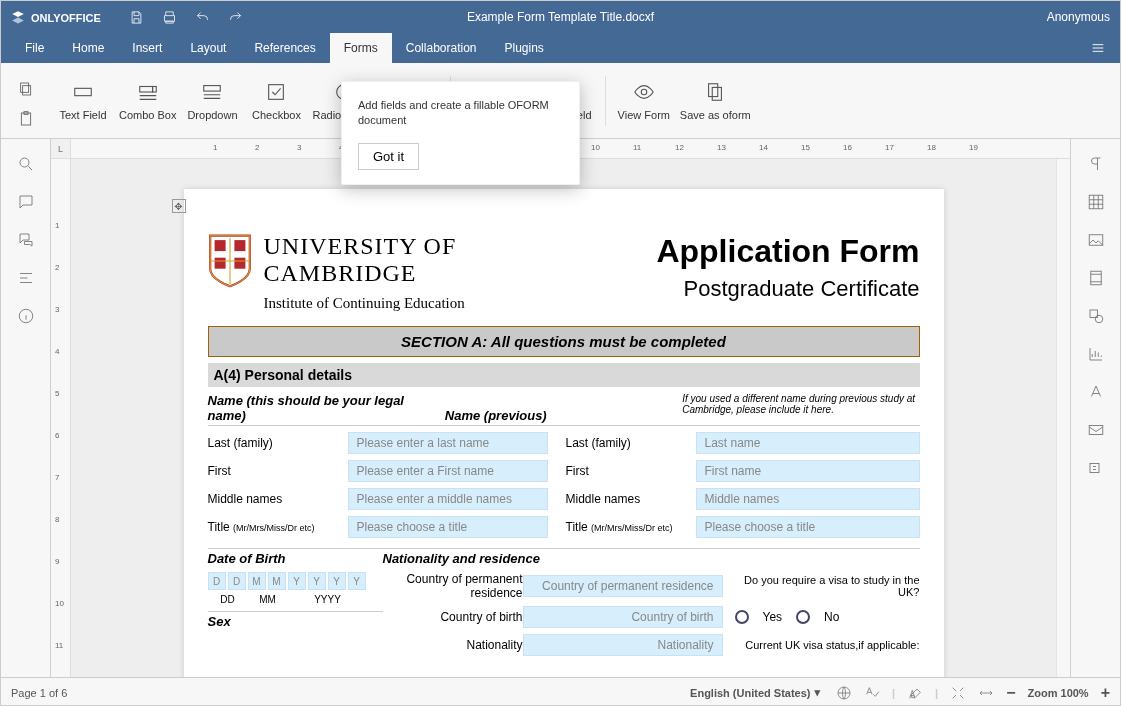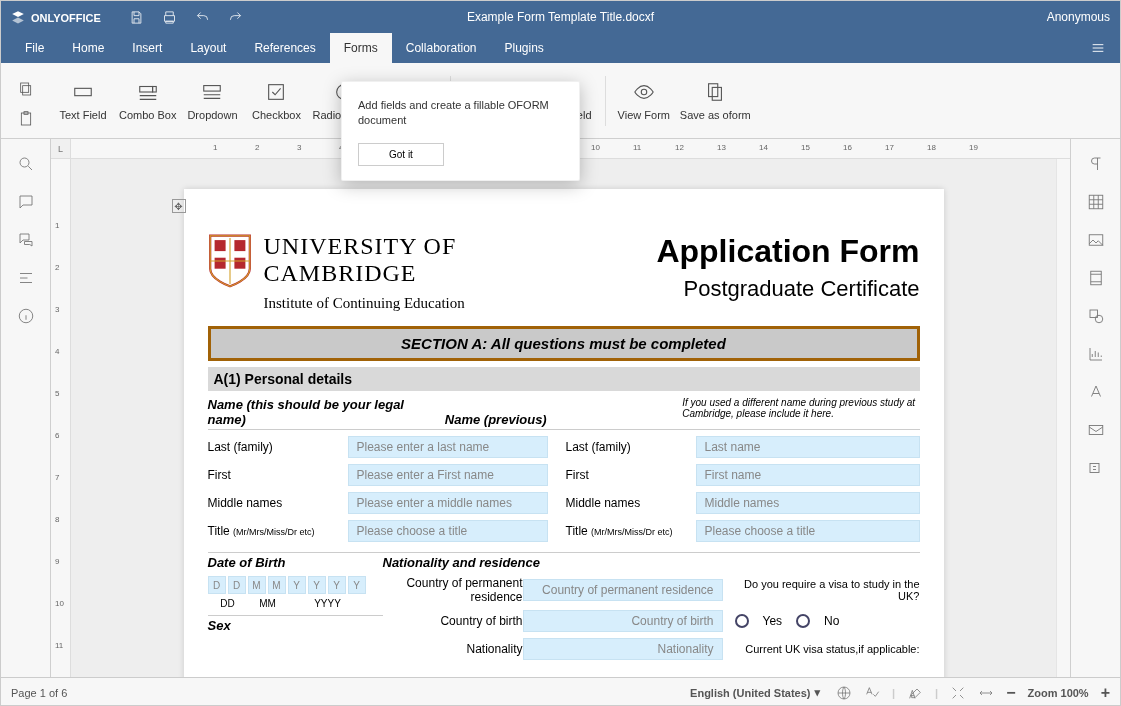--- a/index.html
+++ b/index.html
@@ -22,21 +22,21 @@
 
 
 .toolbar { background: #f7f7f7; height: 76px; border-bottom: 1px solid #cfcfcf; display: flex; align-items: center; padding-left: 0; position: relative; }
 .toolbar .mini-col { width: 50px; display: flex; flex-direction: column; align-items: center; gap: 14px; padding-top: 6px; }
 .toolbar .btn { display: flex; flex-direction: column; align-items: center; justify-content: center; min-width: 64px; gap: 6px; font-size: 11px; color: #333; cursor: pointer; padding: 0 4px; }
 .toolbar .btn svg { width: 22px; height: 22px; }
 
 
 .popover { position: absolute; left: 340px; top: 80px; width: 239px; background: #fff; border: 1px solid rgba(0,0,0,0.06); border-radius: 2px; box-shadow: 0 4px 18px rgba(0,0,0,0.25); padding: 16px 16px 14px; z-index: 50; }
 .popover .txt { font-size: 11px; color: #333; line-height: 1.4; }
-.popover .gotit { margin-top: 14px; padding: 5px 30px; border: 1px solid #ccc; background: #fff; font-size: 10px; cursor: pointer; }
+.popover .gotit { margin-top: 14px; padding: 5px 14px; border: 1px solid #ccc; background: #fff; font-size: 13px; cursor: pointer; }
 
 
 .workspace { display: flex; height: calc(706px - 32px - 30px - 76px - 30px); }
 .leftbar { width: 50px; background: #f7f7f7; border-right: 1px solid #cfcfcf; display: flex; flex-direction: column; align-items: center; gap: 20px; padding-top: 16px; }
 .rightbar { width: 50px; background: #f7f7f7; border-left: 1px solid #cfcfcf; display: flex; flex-direction: column; align-items: center; gap: 20px; padding-top: 16px; }
 .canvas-wrap { flex: 1; display: flex; flex-direction: column; background: #f7f7f7; }
 
 .ruler-row { height: 20px; display: flex; border-bottom: 1px solid #ddd; background: #f7f7f7; }
 .ruler-corner { width: 20px; background: #f0f0f0; border-right: 1px solid #ddd; font-size: 9px; display:flex; align-items:center; justify-content:center; color:#777; }
 .hruler { flex: 1; position: relative; font-size: 8px; color: #666; overflow:hidden; }
@@ -54,21 +54,21 @@
 .uni-block { display:flex; gap:12px; align-items: flex-start; }
 .shield { width: 44px; height: 56px; }
 .uni-text { font-family: "Times New Roman", serif; }
 .uni-text .l1 { font-size: 24px; letter-spacing: 1px; }
 .uni-text .l2 { font-size: 24px; letter-spacing: 1px; }
 .uni-text .inst { font-size: 15px; margin-top: 8px; text-align:right; }
 .app-title { text-align: right; }
 .app-title .t1 { font-family: Arial, sans-serif; font-size: 32px; font-weight: bold; }
 .app-title .t2 { font-family: Arial, sans-serif; font-size: 22px; margin-top: 6px; }
 
-.section-banner { margin-top: 14px; border: 3px solid #a16207; background: #c9c9c9; font-style: italic; font-weight: bold; font-size: 15px; text-align: center; padding: 6px 0; font-family: Arial; }
+.section-banner { margin-top: 14px; border: 1px solid #a16207; background: #c9c9c9; font-style: italic; font-weight: bold; font-size: 15px; text-align: center; padding: 6px 0; font-family: Arial; }
 .subsection { margin-top: 6px; background: #d9d9d9; font-weight: bold; font-size: 14px; padding: 4px 6px; }
 
 .row3 { display: grid; grid-template-columns: 1fr 1fr 1fr; margin-top: 6px; border-bottom:1px solid #ccc; padding-bottom:2px;}
 .row3 .lbl { font-style: italic; font-weight: bold; font-size: 13px; display:flex; align-items:flex-end; }
 .row3 .note { font-size: 10px; font-style: italic; }
 
 .field-row { display: grid; grid-template-columns: 140px 200px 18px 130px 1fr; align-items: center; margin-top: 6px; column-gap: 0; }
 .field-label { font-size: 12px; }
 .field-label small { font-size:9px; }
 .field-input { background: #d7eefc; border: 1px solid #c7e2f2; color: #888; padding: 3px 8px; font-size: 12px; }
@@ -312,21 +312,21 @@
                 <div class="inst">Institute of Continuing Education</div>
               </div>
             </div>
             <div class="app-title">
               <div class="t1">Application Form</div>
               <div class="t2">Postgraduate Certificate</div>
             </div>
           </div>
 
           <div class="section-banner">SECTION A: All questions must be completed</div>
-          <div class="subsection">A(1) Personal details</div>
+          <div class="subsection">A(4) Personal details</div>
 
           <div class="row3">
             <div class="lbl">Name (this should be your legal name)</div>
             <div class="lbl">Name (previous)</div>
             <div class="note">If you used a different name during previous study at Cambridge, please include it here.</div>
           </div>
 
           <div class="field-row">
             <div class="field-label">Last (family)</div>
             <div class="field-input">Please enter a last name</div>

